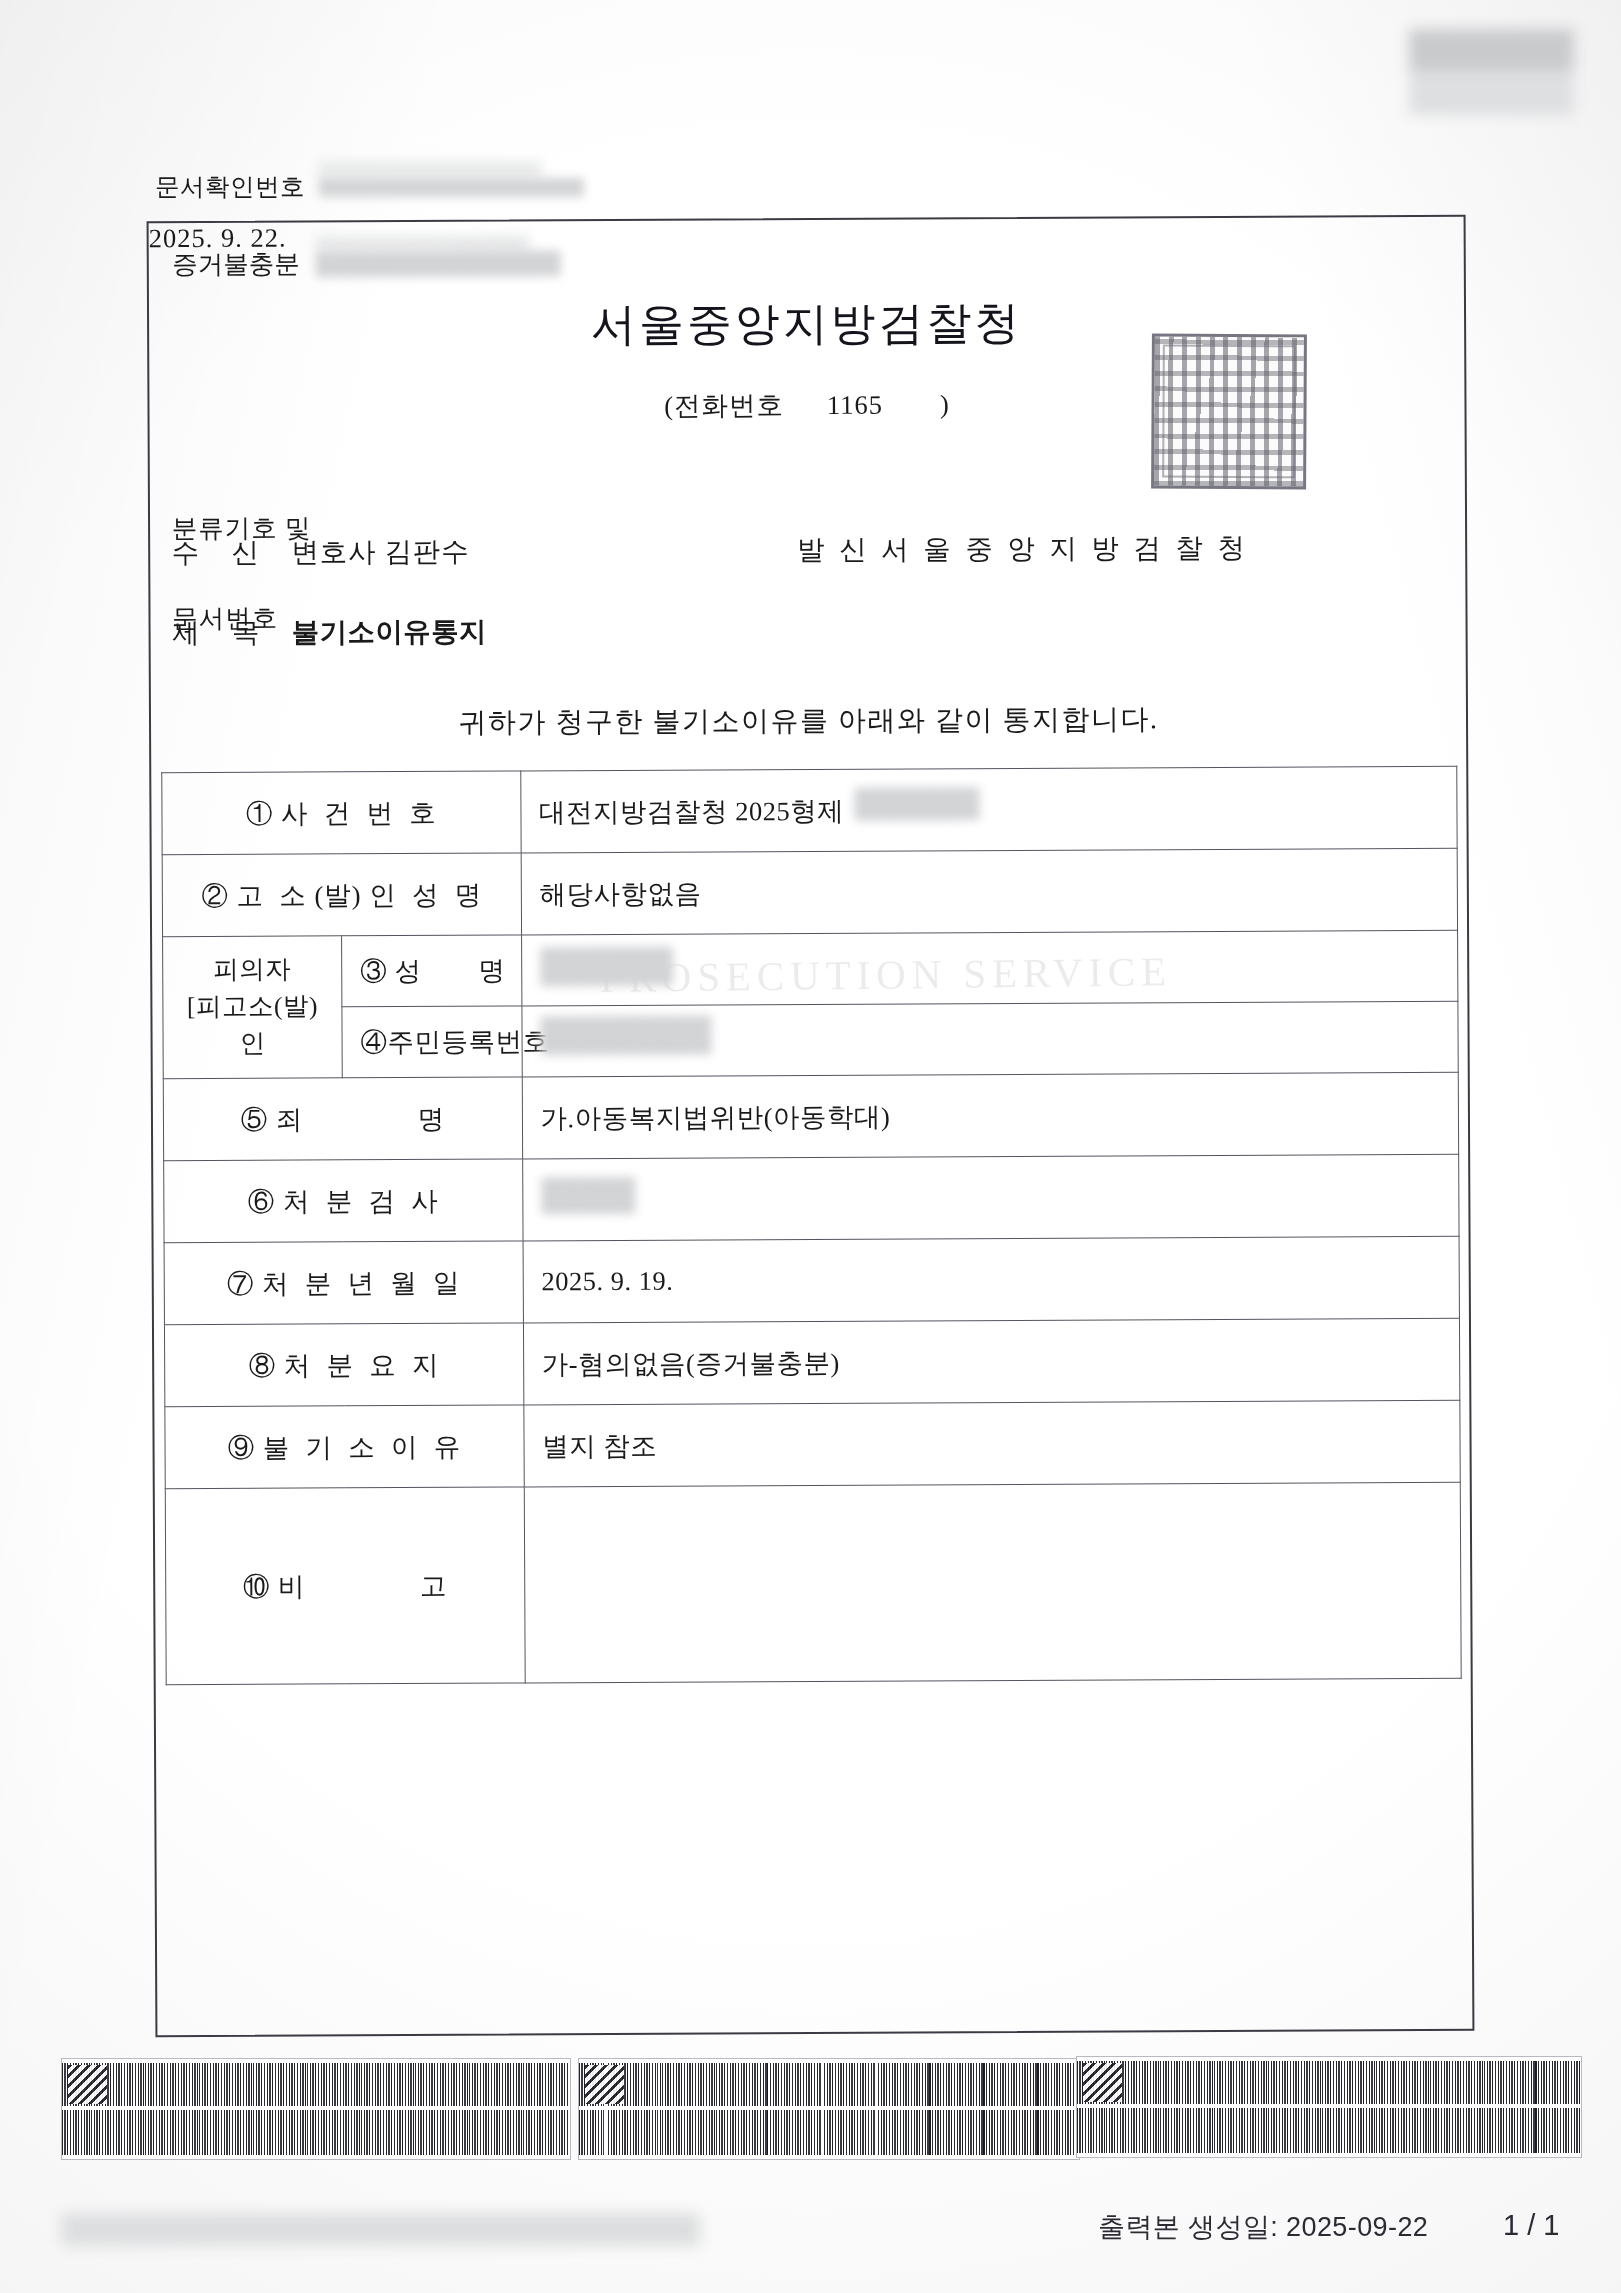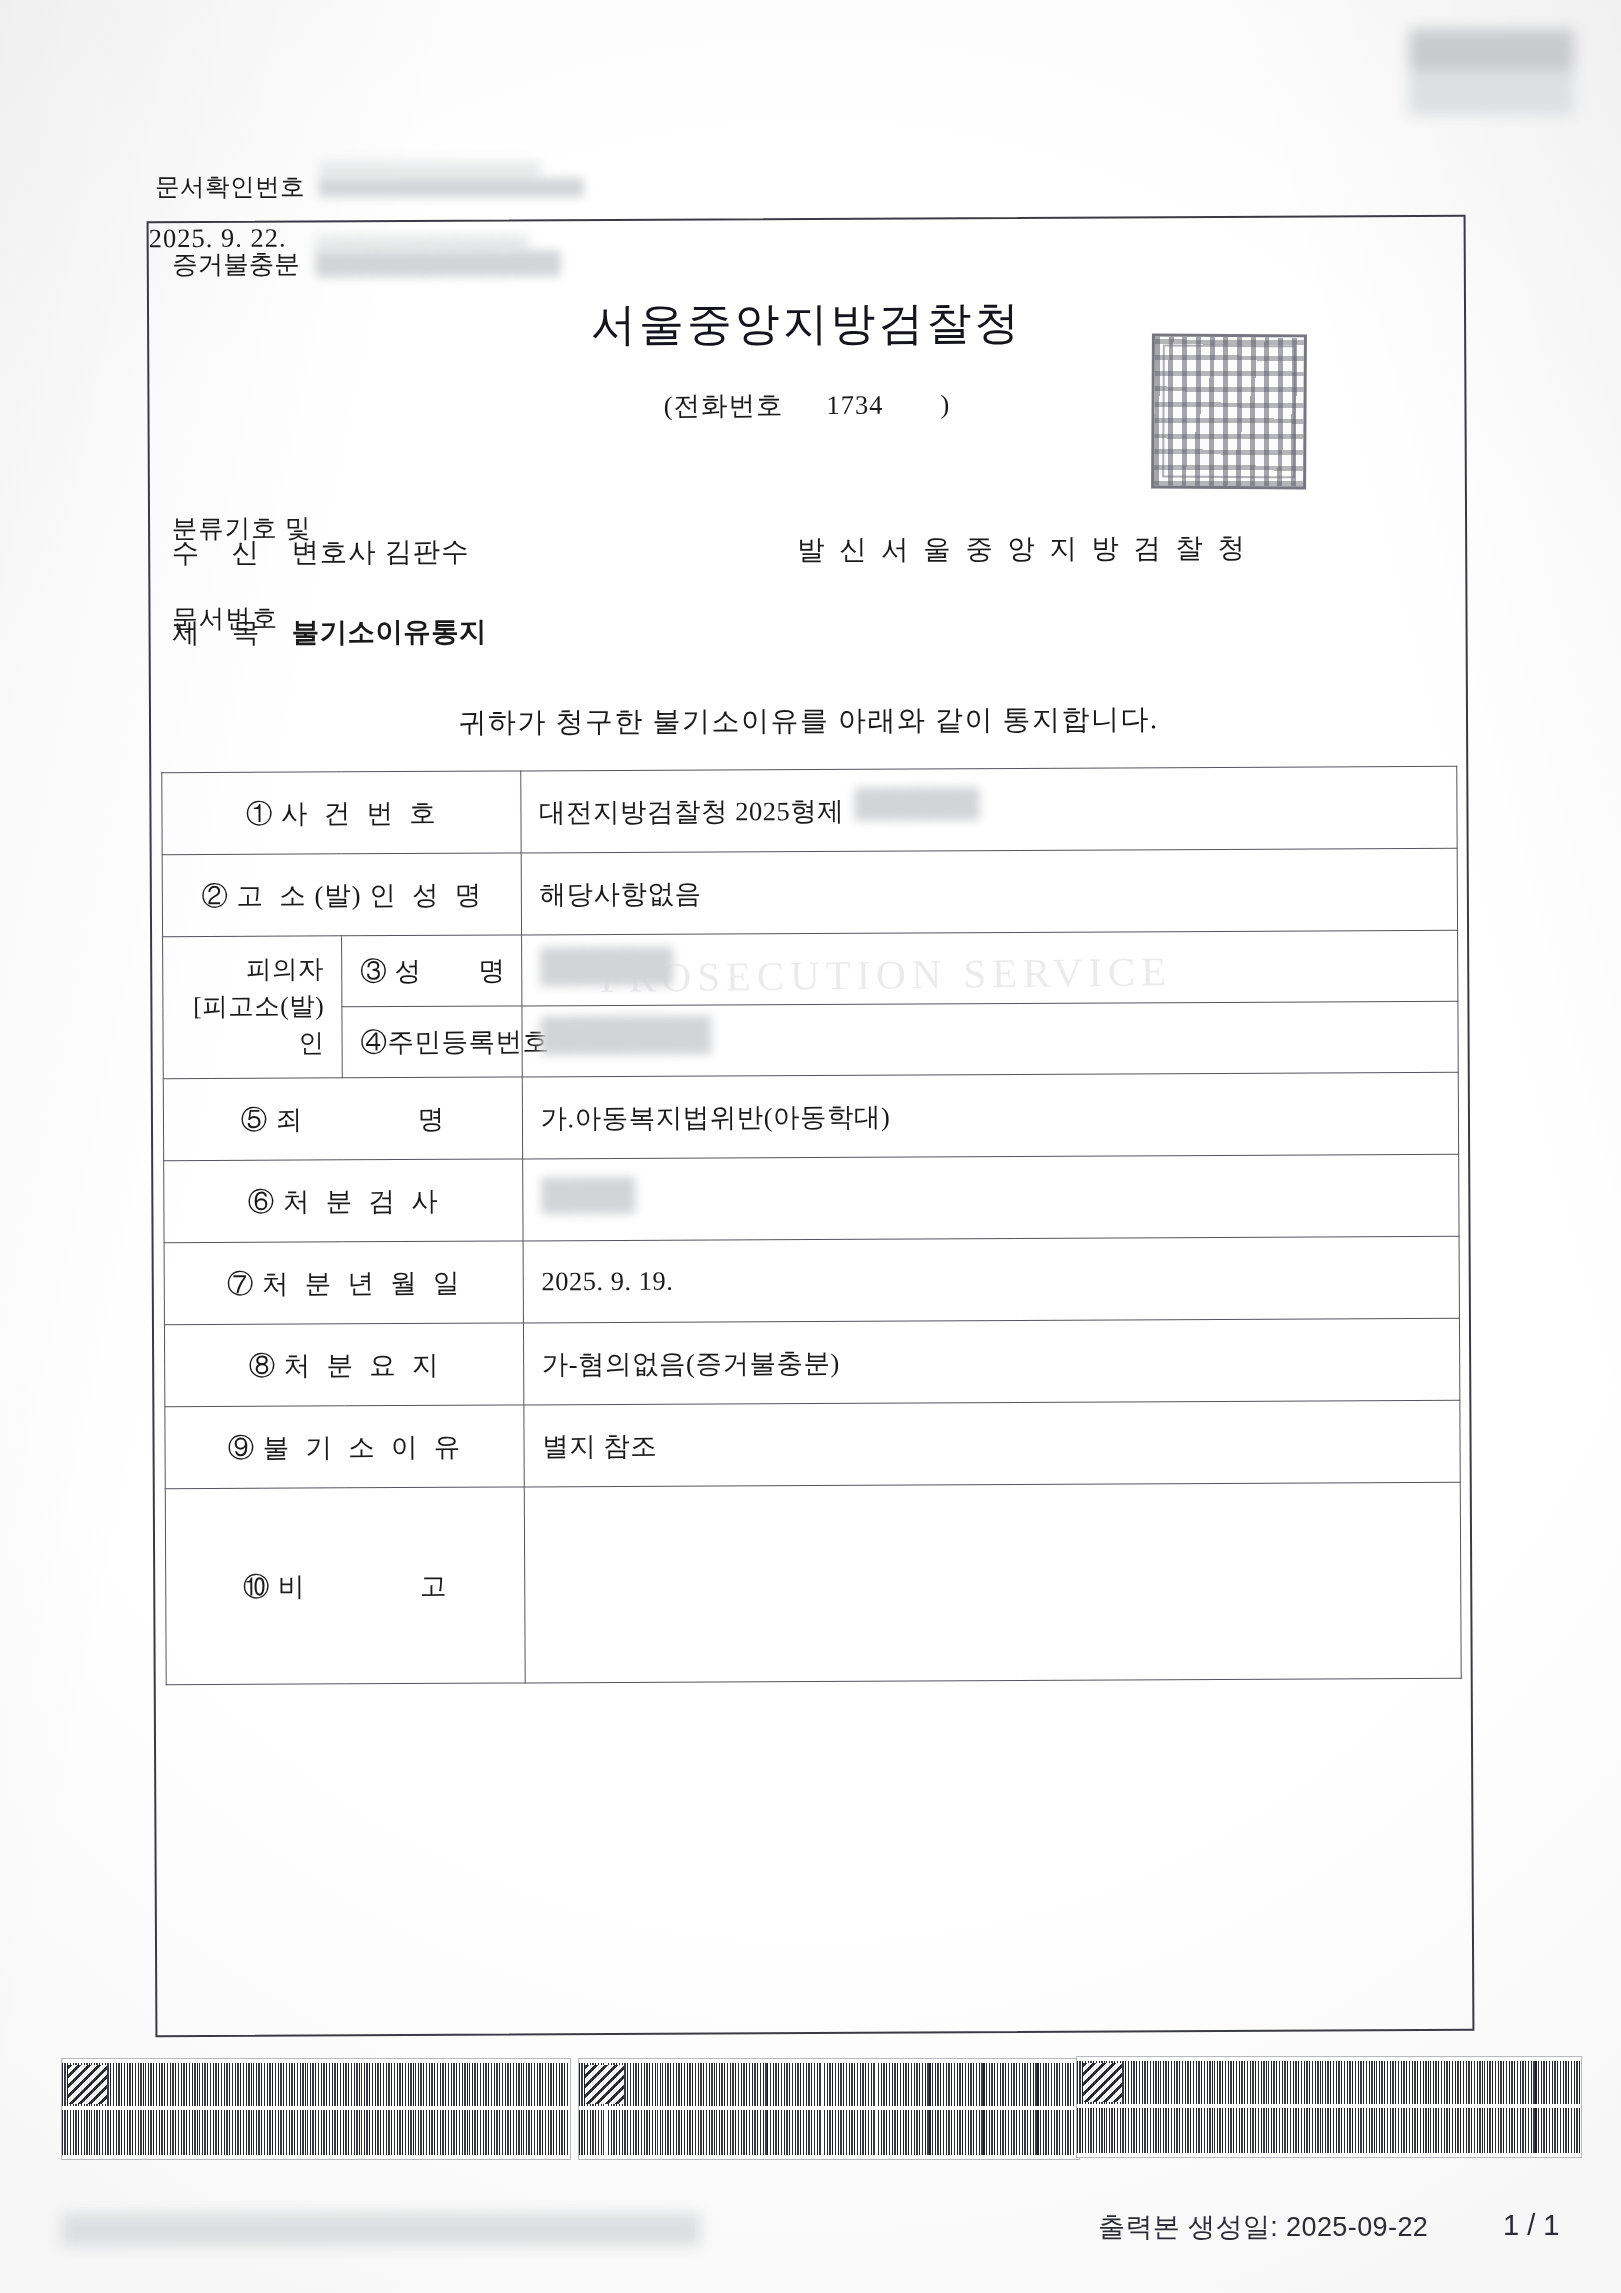--- a/index.html
+++ b/index.html
@@ -200,21 +200,21 @@
   #detail-table td.value {
     position: relative;
     text-align: left;
   }
   .row-std { height: 82px; }
   .row-sub { height: 71px; }
   .row-tall { height: 196px; }
   .col-label { width: 323px; }
 
   #detail-table td.merged-label {
-    text-align: right;
+    text-align: center;
     line-height: 1.45;
     font-size: 25.5px;
     width: 157px;
   }
   .sub-label-cell {
     width: 196px;
     text-align: center;
     white-space: pre;
   }
 
@@ -281,21 +281,21 @@
         <span>증거불충분</span>
         <span style="position:relative;display:inline-block;width:245px;height:27.4px;">
           <span class="redact lite" style="left:0;top:-13.7px;width:214px;height:17.6px;"></span>
           <span class="redact" style="left:0;top:2px;width:245px;height:25.5px;"></span>
         </span>
       </div>
 
       <div id="office-title">서울중앙지방검찰청</div>
 
       <div id="phone-line">
-        <span>(전화번호</span><span class="ph-gap"></span><span>1734</span><span class="ph-gap2"></span><span>)</span>
+        <span>(전화번호</span><span class="ph-gap"></span><span>1165</span><span class="ph-gap2"></span><span>)</span>
       </div>
 
       <div class="meta-block" id="classification-label">
         <div>분류기호 및</div>
         <div>문서번호</div>
       </div>
 
       <div id="issue-date">2025. 9. 22.</div>
 
       <div id="recipient-row"><span>수    신</span>    <span>변호사 김판수</span></div>

